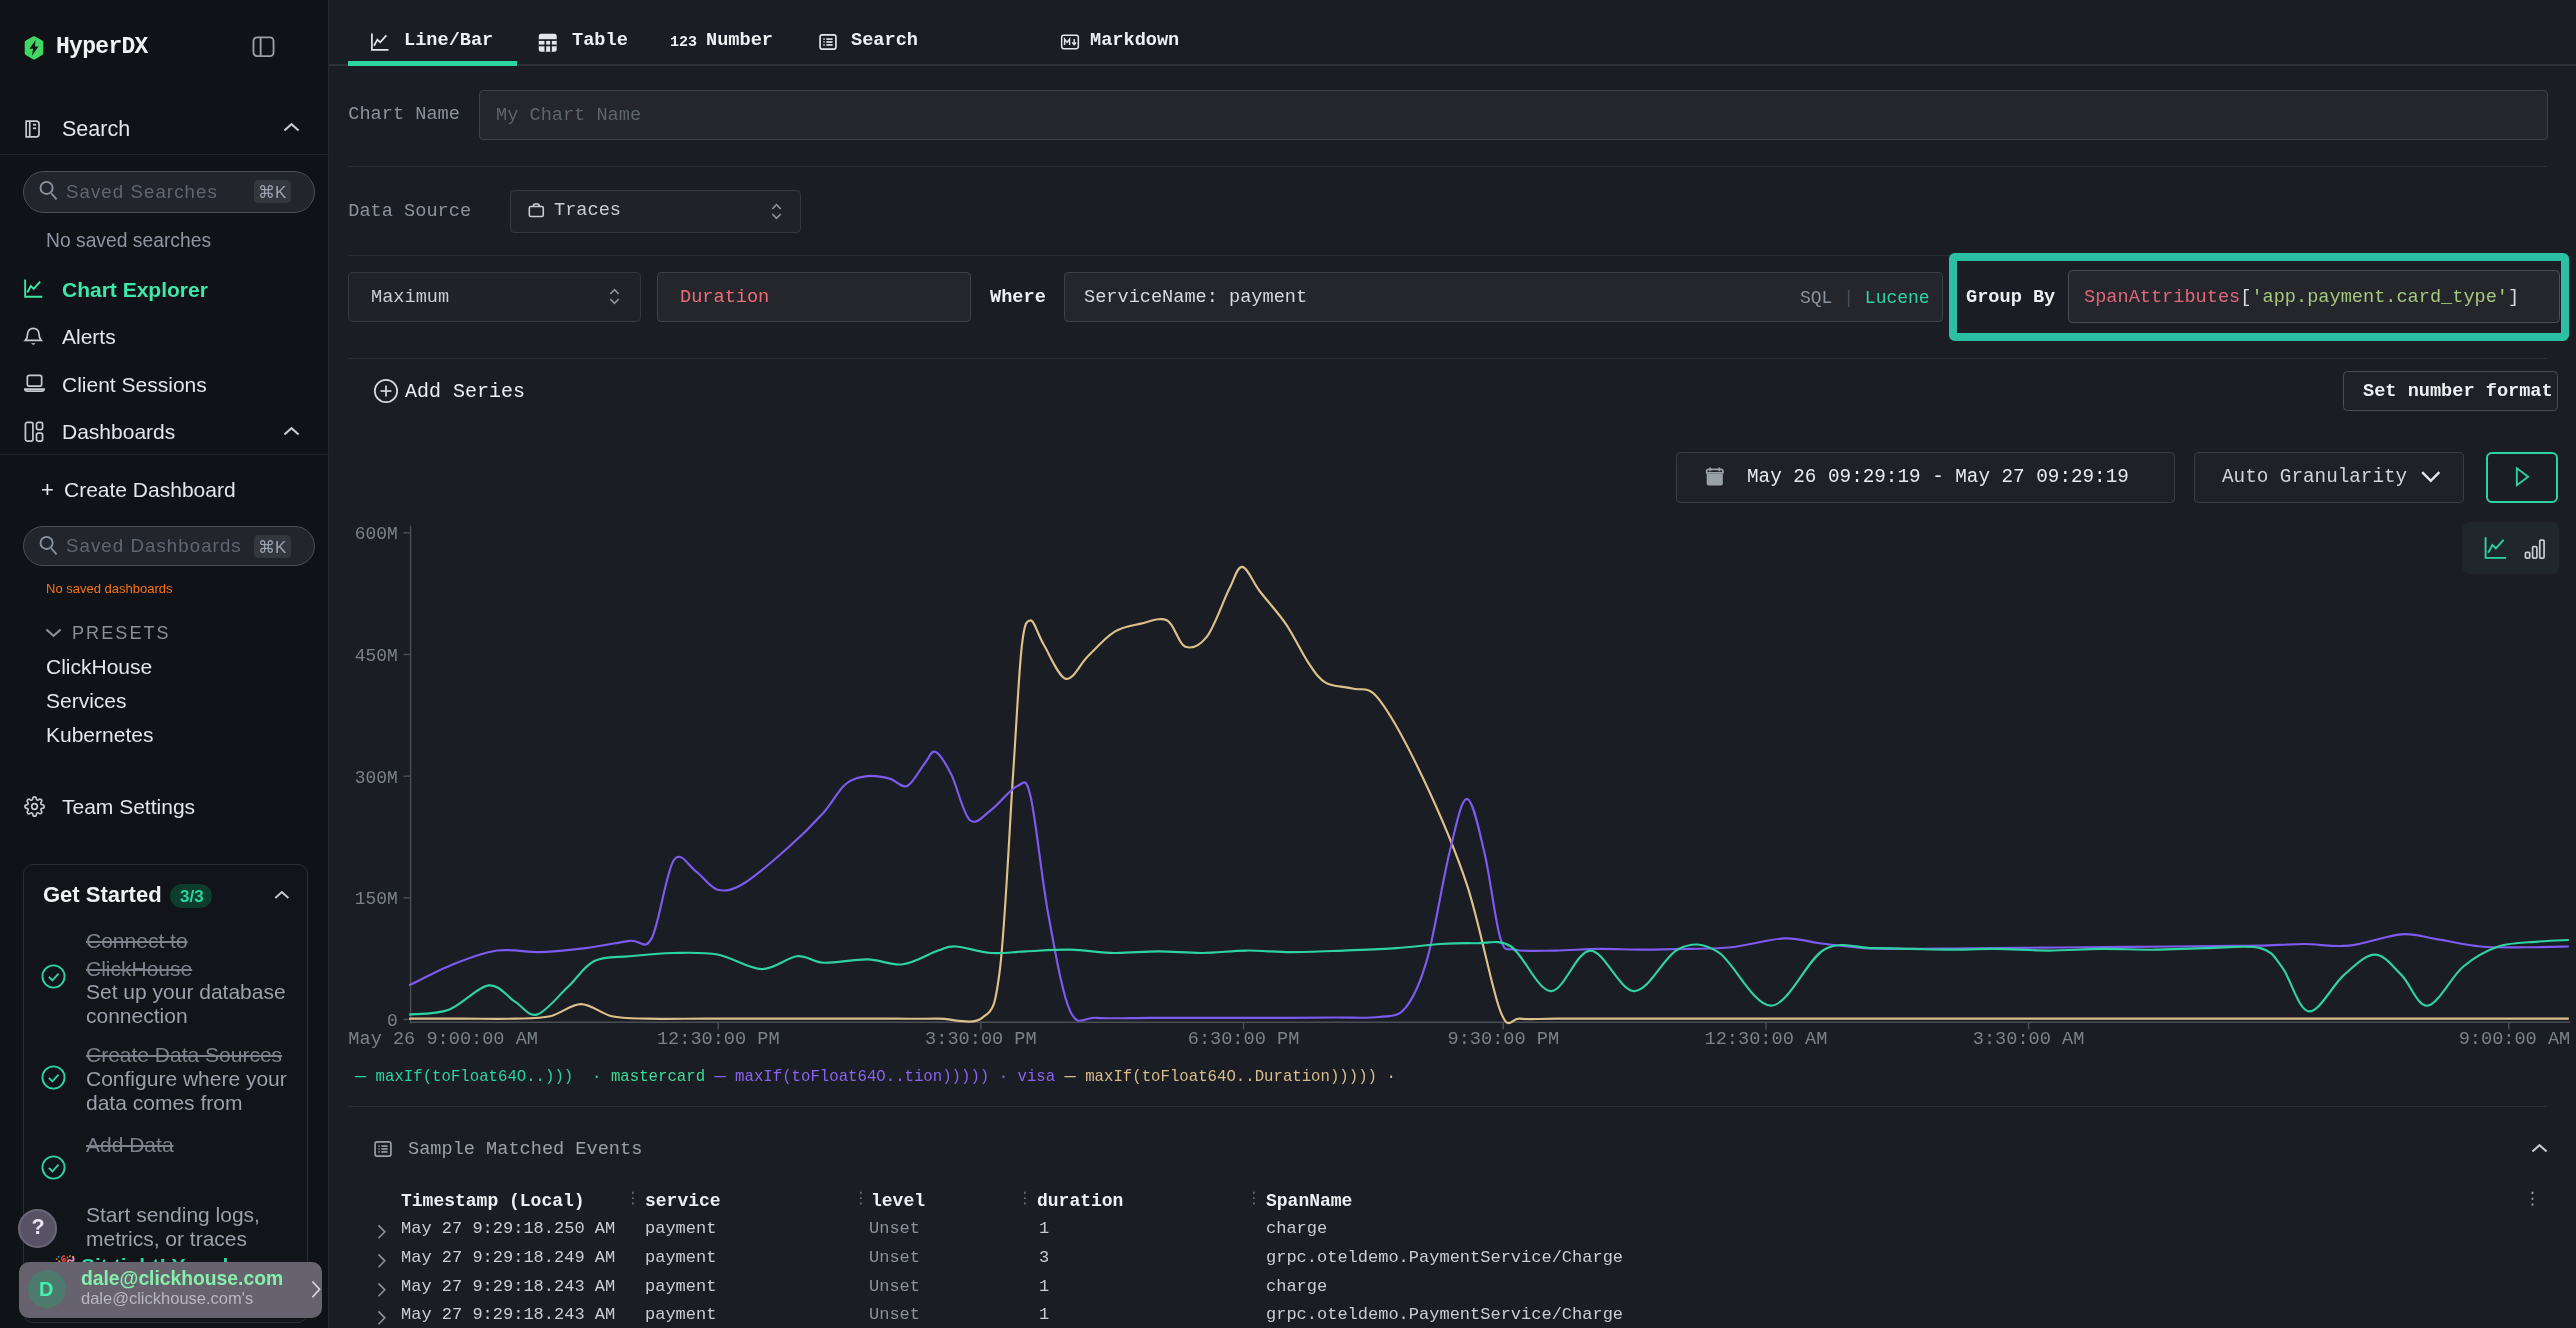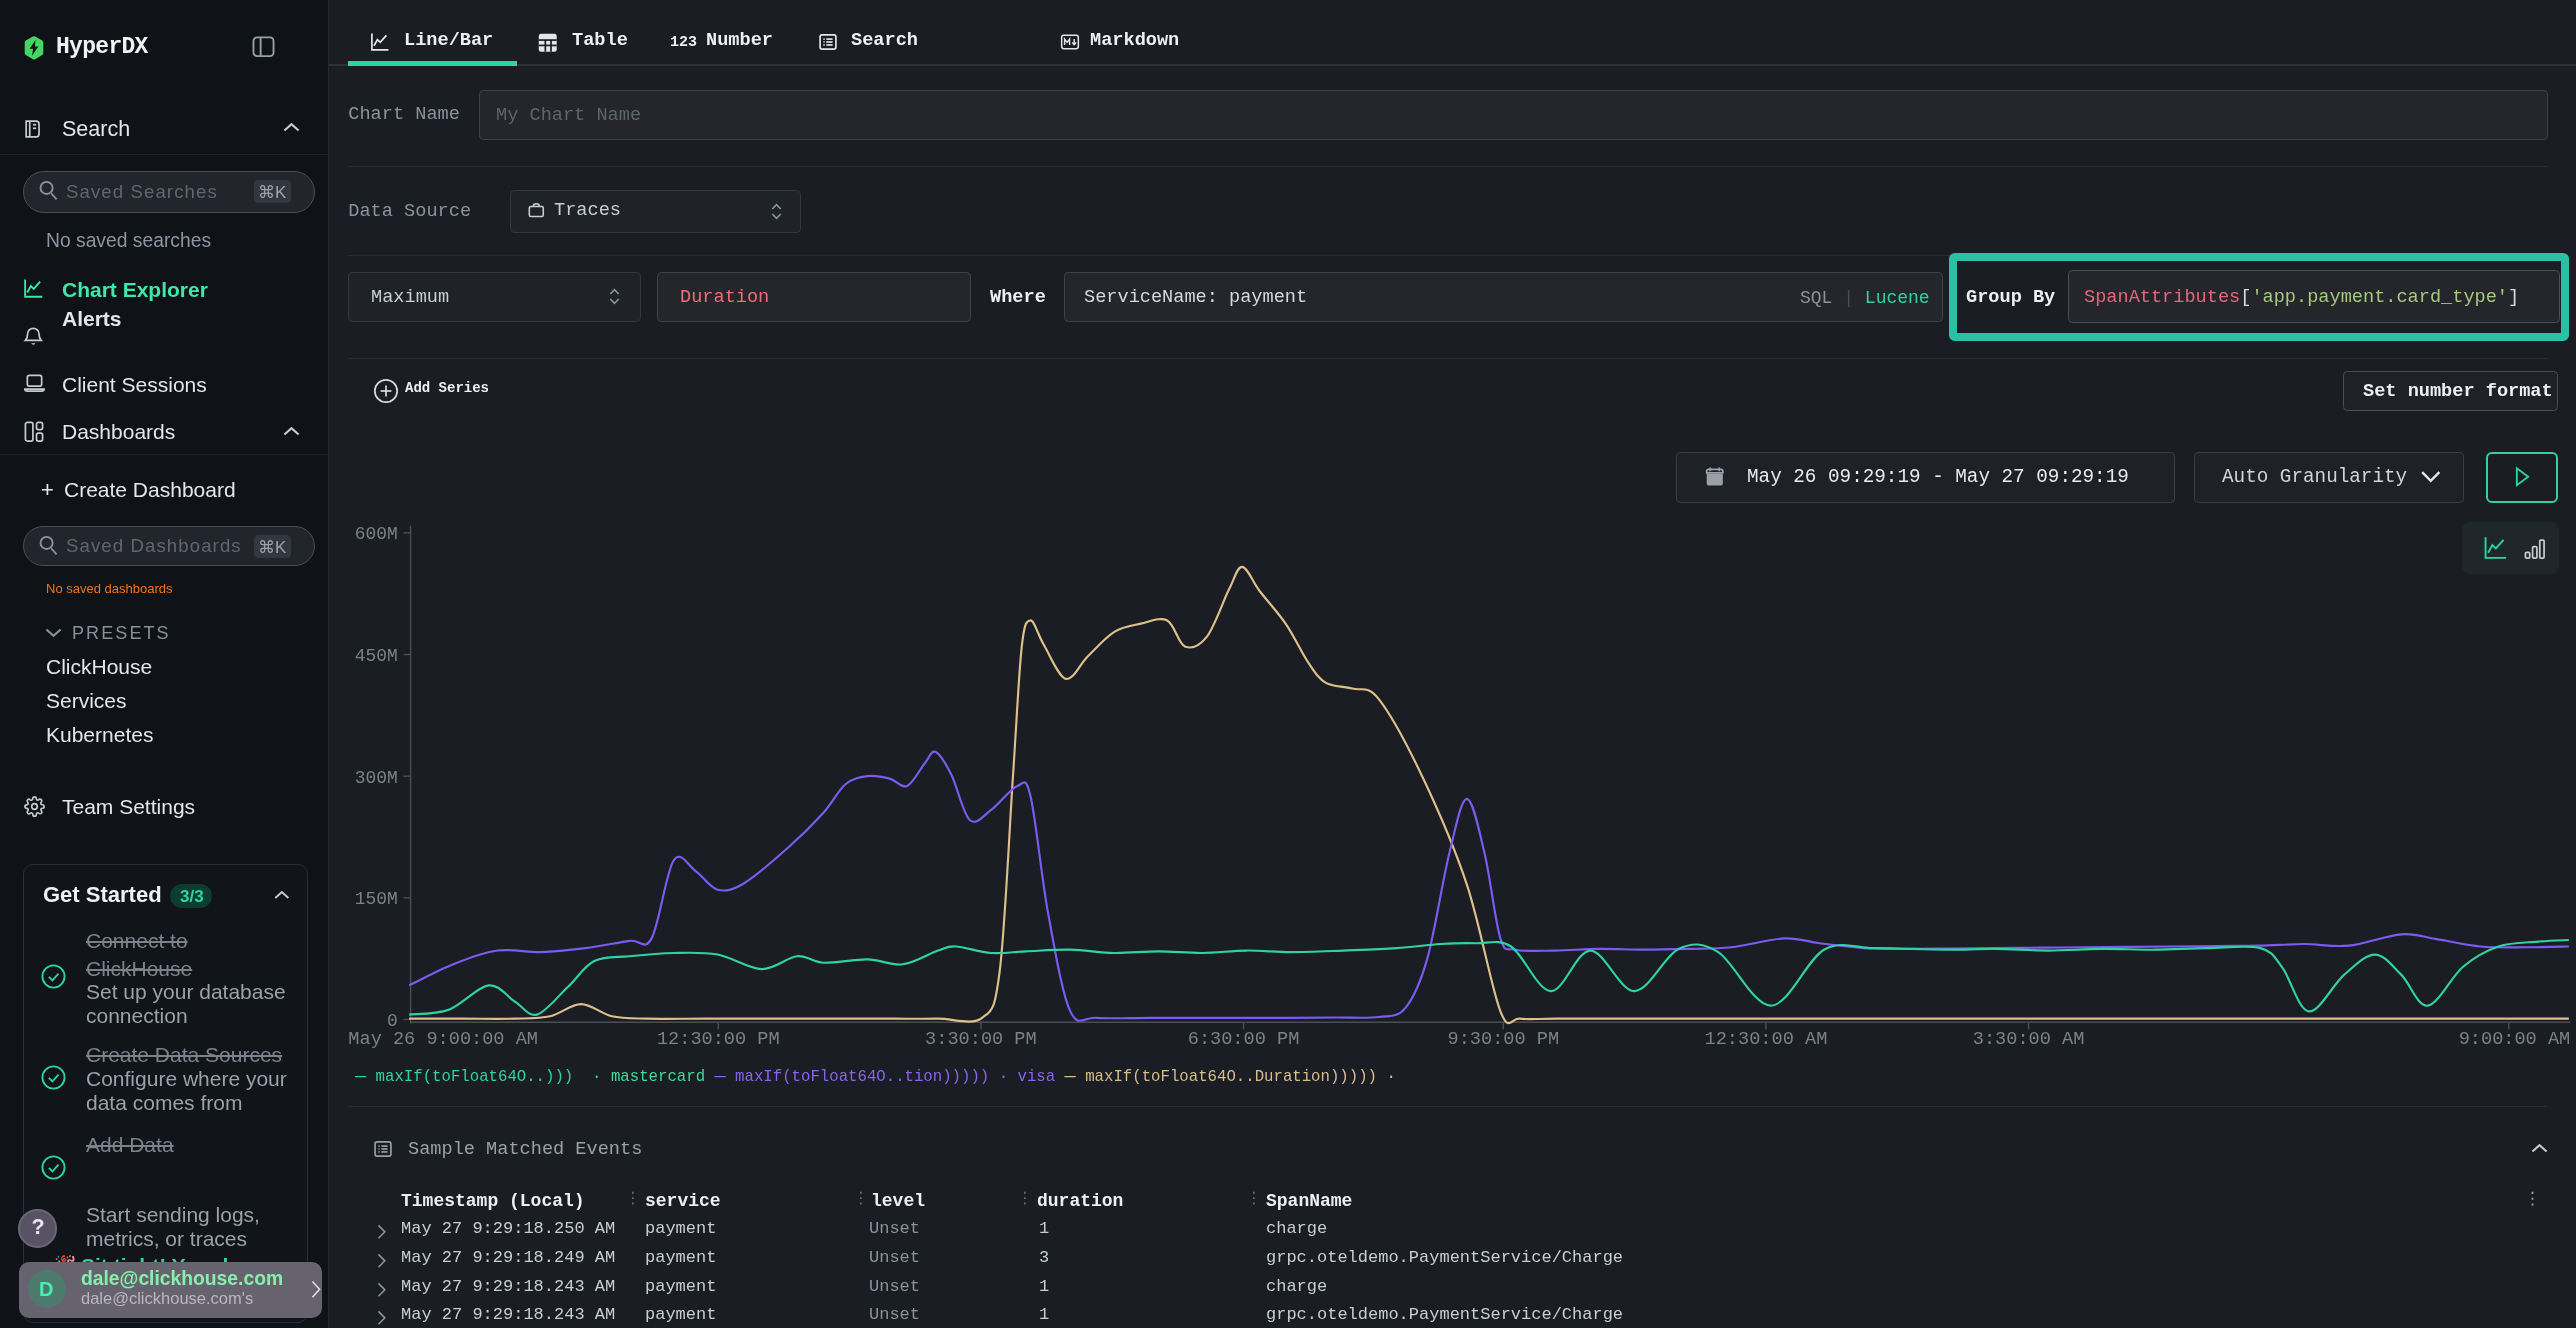--- a/index.html
+++ b/index.html
@@ -56,21 +56,21 @@
   <svg class="abs" style="left:23px;top:278px" width="20" height="21" viewBox="0 0 28 29" fill="none" stroke="#3CE9A8" stroke-width="2.6">
     <path d="M3 2 V26 H27"></path>
       <path d="M6 20 L11 11 L15 15 L24 5"></path>
   </svg>
   <div class="abs sans" style="left:62px;top:278px;font-size:21px;color:#3CE9A8;font-weight:700;">Chart Explorer</div>
 
   <svg class="abs" style="left:24px;top:326px" width="18.6" height="21" viewBox="0 0 26 29" fill="none" stroke="#C6CBD1" stroke-width="2.4">
     <path d="M13 3 a8 8 0 0 1 8 8 c0 6 2 8 3 9 h-22 c1 -1 3 -3 3 -9 a8 8 0 0 1 8 -8 z"></path>
     <path d="M10 24 a3.2 3.2 0 0 0 6 0" fill="#C6CBD1" stroke="none"></path>
   </svg>
-  <div class="abs sans" style="left:62px;top:307px;font-size:21px;color:#E3E6EA;font-weight:700;">Alerts</div>
+  <div class="abs sans" style="left:62px;top:325px;font-size:21px;color:#E3E6EA;font-weight:400;">Alerts</div>
 
   <svg class="abs" style="left:23.6px;top:374px" width="21" height="18.6" viewBox="0 0 29 26" fill="none" stroke="#C6CBD1" stroke-width="2.4">
     <rect x="4.5" y="2" width="20" height="15" rx="2.5"></rect>
     <path d="M1 21 h27 c0 2 -1.5 3 -3.5 3 h-20 c-2 0 -3.5 -1 -3.5 -3 z"></path>
   </svg>
   <div class="abs sans" style="left:62px;top:373px;font-size:21px;color:#E3E6EA;font-weight:500;">Client Sessions</div>
 
   <svg class="abs" style="left:23.6px;top:421px" width="20" height="21.5" viewBox="0 0 28 30" fill="none" stroke="#C6CBD1" stroke-width="2.4">
     <rect x="2" y="2" width="10.5" height="26" rx="2.5"></rect>
     <rect x="17.5" y="2" width="8.5" height="10" rx="2.5"></rect>
@@ -225,21 +225,21 @@
   <div class="abs" style="left:1637px;top:287px;font-size:18.6px;color:#EDEFF2;font-weight:700;">Group By</div>
   <div class="inp" style="left:1739px;top:270px;width:492px;height:53px;border-color:#4A4E55;"></div>
   <div class="abs" style="left:1755px;top:287px;font-size:18.6px;"><span style="color:#E0687A">SpanAttributes</span><span style="color:#D7DCE1">[</span><span style="color:#A6C97E">'app.payment.card_type'</span><span style="color:#D7DCE1">]</span></div>
   <div class="sep" style="left:19.3px;top:358px;width:2199px;"></div>
 
   <svg class="abs" style="left:44px;top:378px" width="26" height="26" viewBox="0 0 36 36" fill="none" stroke="#D5D9DE" stroke-width="2.4">
     <circle cx="18" cy="18" r="15.5"></circle>
       <line x1="18" y1="10.5" x2="18" y2="25.5"></line>
       <line x1="10.5" y1="18" x2="25.5" y2="18"></line>
   </svg>
-  <div class="abs" style="left:76px;top:380px;font-size:14px;color:#EDEFF2;font-weight:700;">Add Series</div>
+  <div class="abs" style="left:76px;top:380px;font-size:20px;color:#EDEFF2;font-weight:400;">Add Series</div>
   <div class="abs" style="left:2014px;top:371px;width:215px;height:40px;border:1.4px solid #4A4D55;border-radius:4.3px;background:#1E2126;"></div>
   <div class="abs" style="left:2034px;top:381px;font-size:18.6px;color:#EDEFF2;font-weight:700;">Set number format</div>
 
   <div class="inp" style="left:1347px;top:452px;width:499px;height:51px;background:#1E2127;border-color:#3B3E46;"></div>
   <svg class="abs" style="left:1375px;top:465px" width="21.5" height="23" viewBox="0 0 24 24" fill="#9AA0A8">
     <path d="M3 9 h18 v11 a2 2 0 0 1 -2 2 h-14 a2 2 0 0 1 -2 -2 z"></path>
     <path d="M3 8 v-2 a2 2 0 0 1 2 -2 h14 a2 2 0 0 1 2 2 v2 z M7 2 v4 M17 2 v4" stroke="#9AA0A8" stroke-width="2" fill="none"></path>
   </svg>
   <div class="abs" style="left:1418px;top:466px;font-size:19.3px;color:#E8EAEE;">May 26 09:29:19 - May 27 09:29:19</div>
   <div class="sel" style="left:1865px;top:452px;width:270px;height:51px;background:#1E2127;border-color:#3B3E46;"></div>

